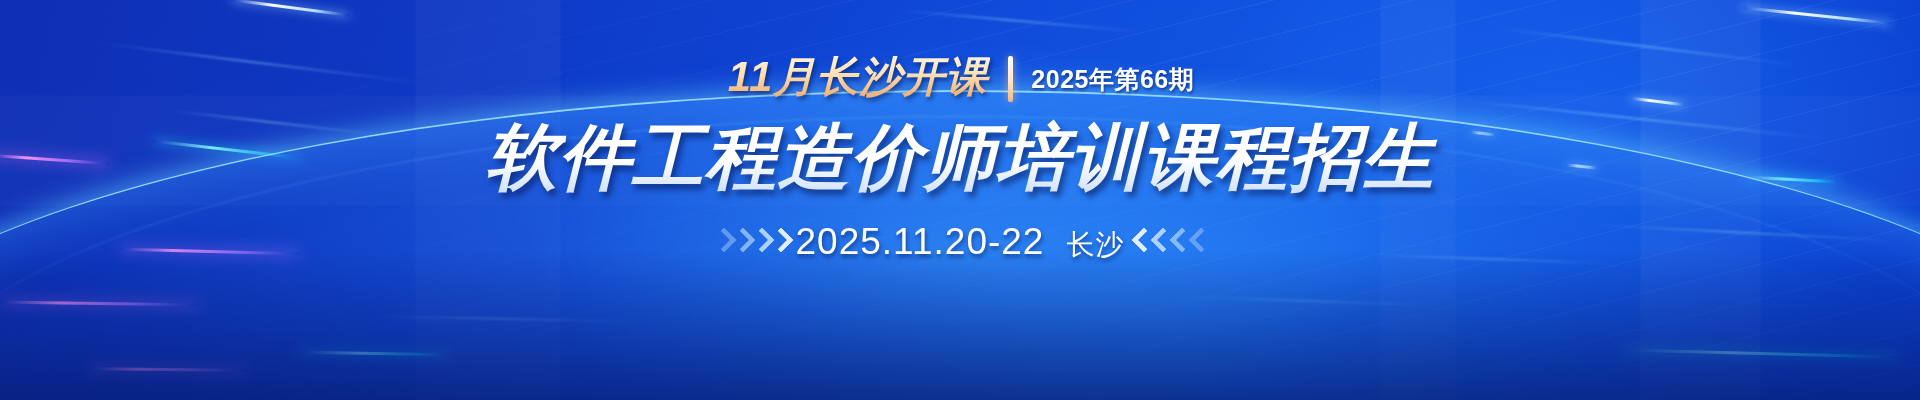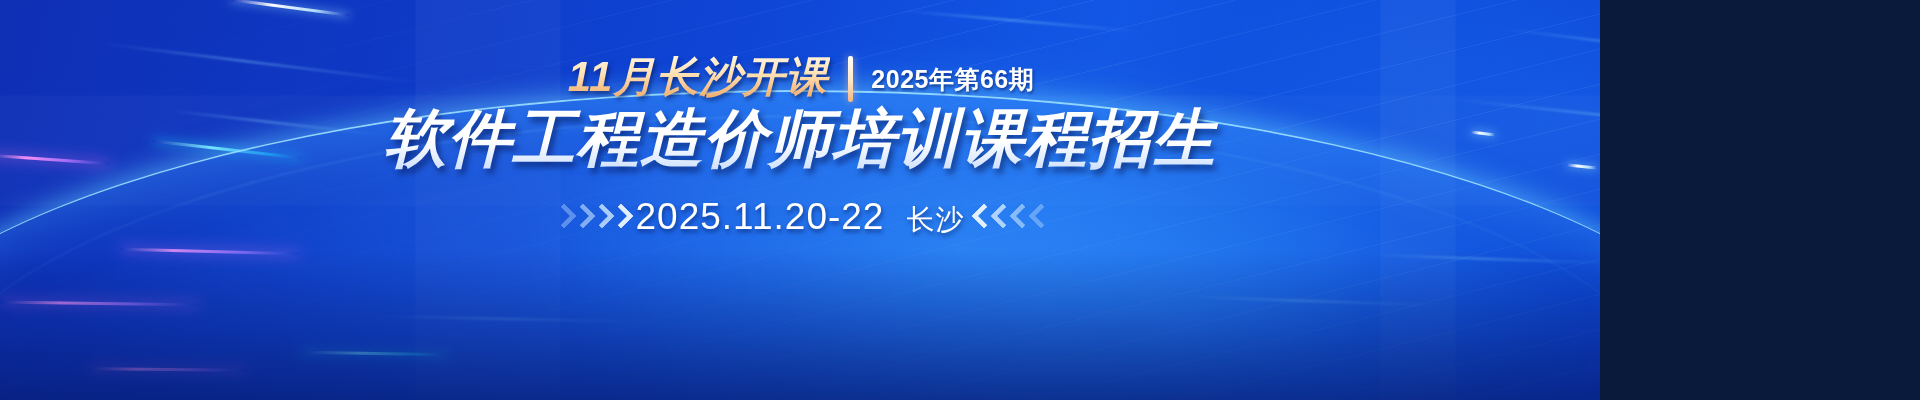--- a/index.html
+++ b/index.html
@@ -4,21 +4,21 @@
 <style>
   html, body {
     margin: 0;
     padding: 0;
     background: #0a1a3a;
   }
   * { box-sizing: border-box; }
 
   .banner {
     position: relative;
-    width: 1600px;
+    width: 1920px;
     height: 400px;
     overflow: hidden;
     font-family: "Liberation Sans", "DejaVu Sans", sans-serif;
     background:
       radial-gradient(ellipse 900px 520px at 1180px 330px, rgba(40,140,255,0.55) 0%, rgba(20,90,220,0.22) 45%, rgba(0,0,0,0) 72%),
       radial-gradient(ellipse 760px 460px at 1580px 120px, rgba(30,120,250,0.40) 0%, rgba(12,70,200,0.15) 50%, rgba(0,0,0,0) 75%),
       linear-gradient(105deg, #0f2fb4 0%, #0e38c4 22%, #0f46d6 45%, #1257e8 66%, #0f4ee0 82%, #0c3fd0 100%);
   }
 
   
@@ -156,26 +156,26 @@
     justify-content: center;
     color: #ffffff;
     line-height: 1.12;
     font-size: 25px;
     font-weight: 700;
     letter-spacing: 0.5px;
     text-shadow: 1px 2px 3px rgba(4,20,80,0.55);
   }
 
   .headline {
-    font-size: 63px;
+    font-size: 72px;
     font-weight: 900;
     font-style: italic;
     letter-spacing: 1px;
     line-height: 1.08;
-    margin-top: 0;
+    margin-top: 15px;
     background: linear-gradient(180deg, #ffffff 0%, #ffffff 48%, #e4eeff 70%, #bcd4fb 100%);
     -webkit-background-clip: text;
             background-clip: text;
     color: transparent;
     -webkit-text-fill-color: transparent;
     filter: drop-shadow(3px 5px 3px rgba(3,18,78,0.6));
     padding: 0 4px 8px 4px;
     white-space: nowrap;
   }
 

